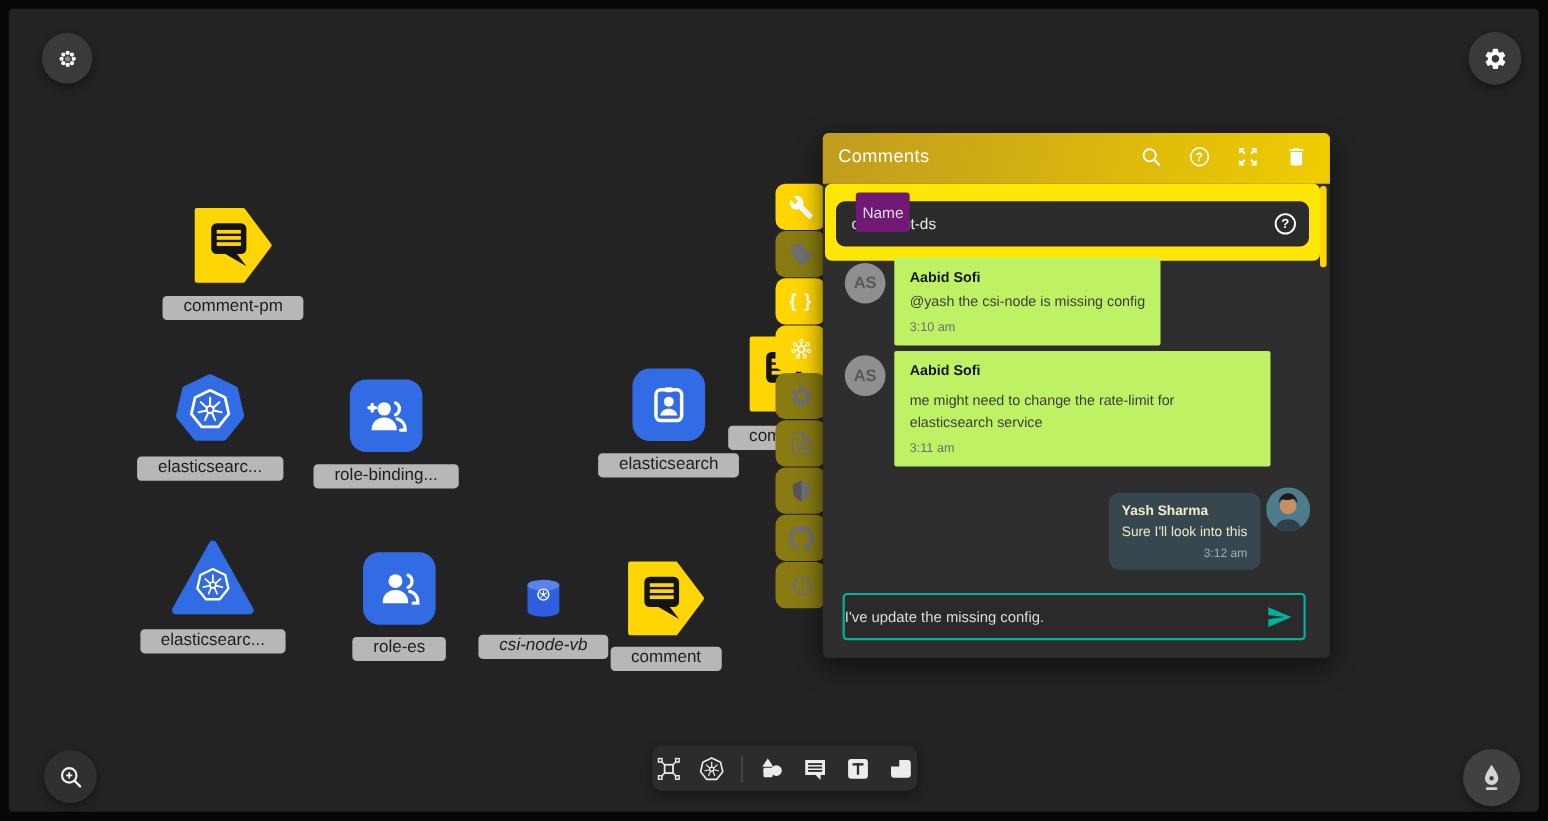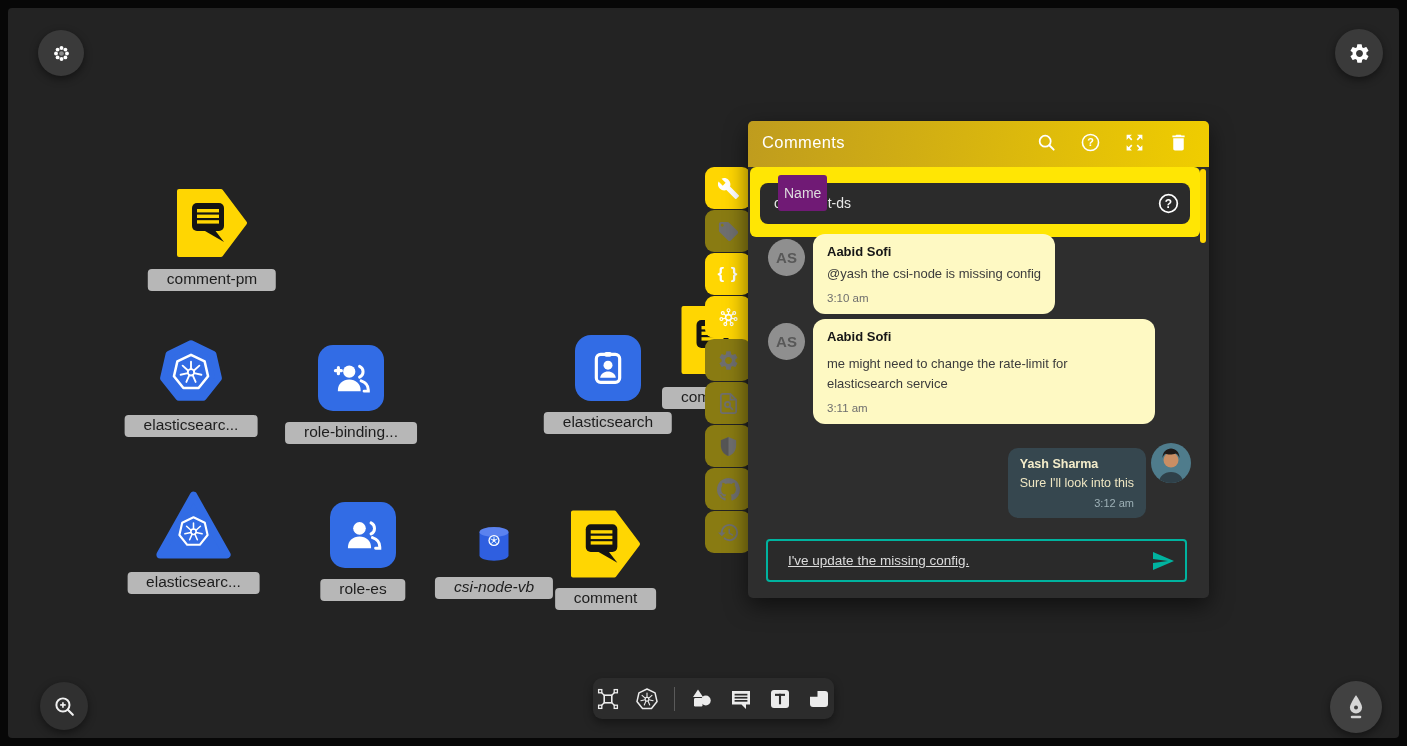--- a/index.html
+++ b/index.html
@@ -50,38 +50,38 @@
     color:#dedede; font-size:14px; padding:10px 6px; border-radius:3px; }
   #name-value { line-height:41px; padding-left:14px; font-size:14px; color:#e8e8e8; }
   #name-help { position:absolute; right:10px; top:9px; width:23px; height:23px; color:#fff; }
 
   #panel-scrollthumb { position:absolute; right:3px; top:48px; width:6px; height:74px;
     background:#ffd602; border-radius:3px; }
 
   .avatar-as { position:absolute; width:37px; height:37px; border-radius:50%;
     background:#8f8f8f; color:#585858; font-size:15px; font-weight:bold;
     display:flex; align-items:center; justify-content:center; }
-  .bubble { position:absolute; background:#fef9c3; border-radius:12px;
+  .bubble { position:absolute; background:#bef264; border-radius:2px;
     padding:10px 14px; color:#3c3c3c; font-size:13px; }
   .bubble .author { font-weight:bold; color:#161616; font-size:13px; }
   .bubble .text { margin-top:5px; line-height:1.55; }
   .bubble .time { margin-top:8px; font-size:11.5px; color:#6e6e6e; }
   .bubble.wide { width:342px; }
   .bubble.wide .text { margin-top:10px; }
   .bubble.reply { background:#36474f; border-radius:10px; padding:9px 12px; max-width:150px; }
   .bubble.reply .author { color:#f3ecca; font-size:12.5px; }
   .bubble.reply .text { color:#eee6c2; font-size:12.5px; margin-top:3px; white-space:nowrap; }
   .bubble.reply .time { color:#9db0b6; text-align:right; margin-top:4px; font-size:11px; }
 
   #composer { position:absolute; left:18px; right:22px; top:418px; height:43px;
     border:2px solid #00b39f; border-radius:4px; background:#2a2a2a;
     display:flex; align-items:center; }
   #composer input { flex:1; background:transparent; border:none; outline:none;
-    color:#dcdcdc; font-size:13.5px; padding:0 20px;
-    font-family:"Liberation Sans", sans-serif;text-decoration:underline; }
+    color:#dcdcdc; font-size:13.5px; padding:0 0;
+    font-family:"Liberation Sans", sans-serif; }
   #send-btn { width:24px; height:24px; color:#00b39f; margin-right:10px; cursor:pointer; }
 
   
   #bottom-toolbar { position:absolute; left:585px; top:670px; width:241px; height:41px;
     background:#2c2c2c; border-radius:9px; box-shadow:0 4px 10px rgba(0,0,0,.4);
     display:flex; align-items:center; justify-content:center; gap:15px; z-index:5;
     color:#ececec; }
   .bt-icon { width:24px; height:24px; cursor:pointer; }
   .bt-divider { width:1px; height:24px; background:#5a5a5a; }
 </style>

